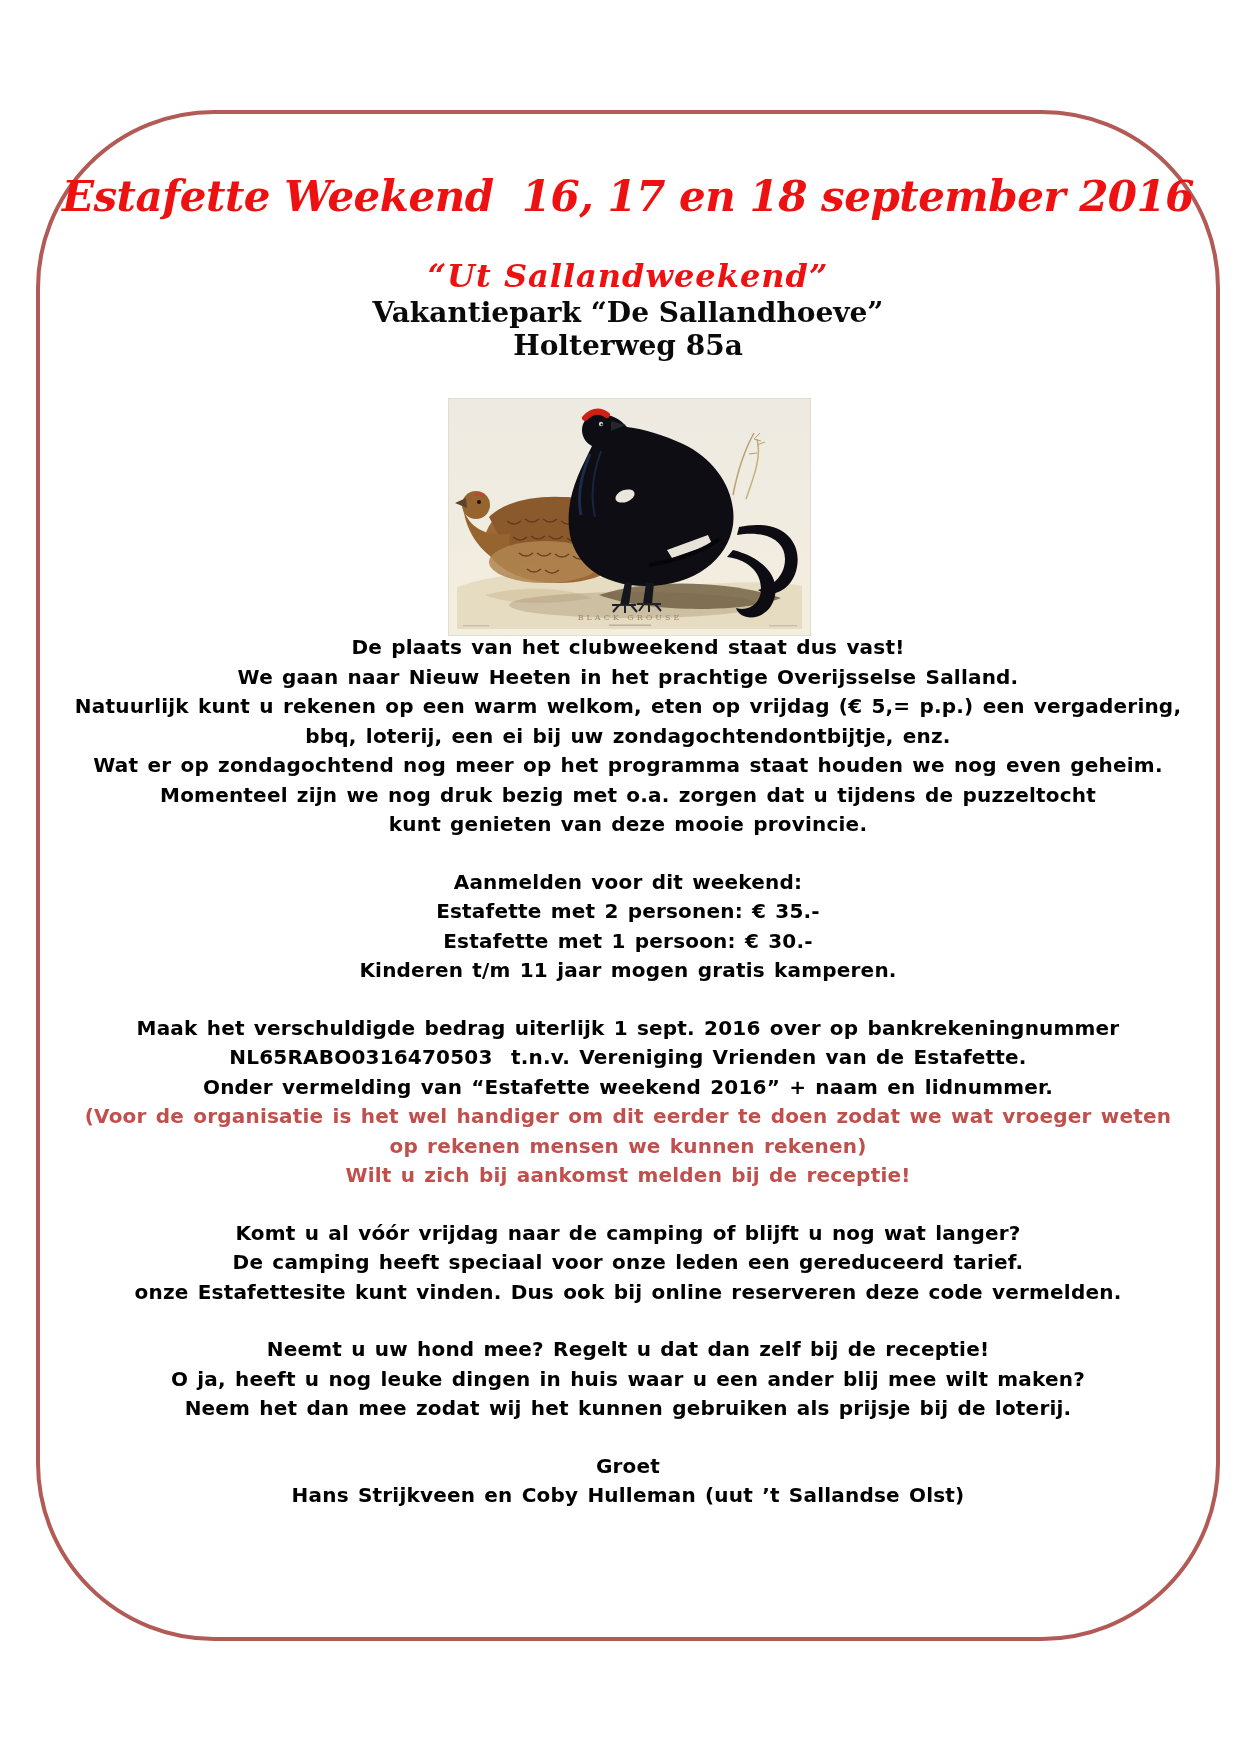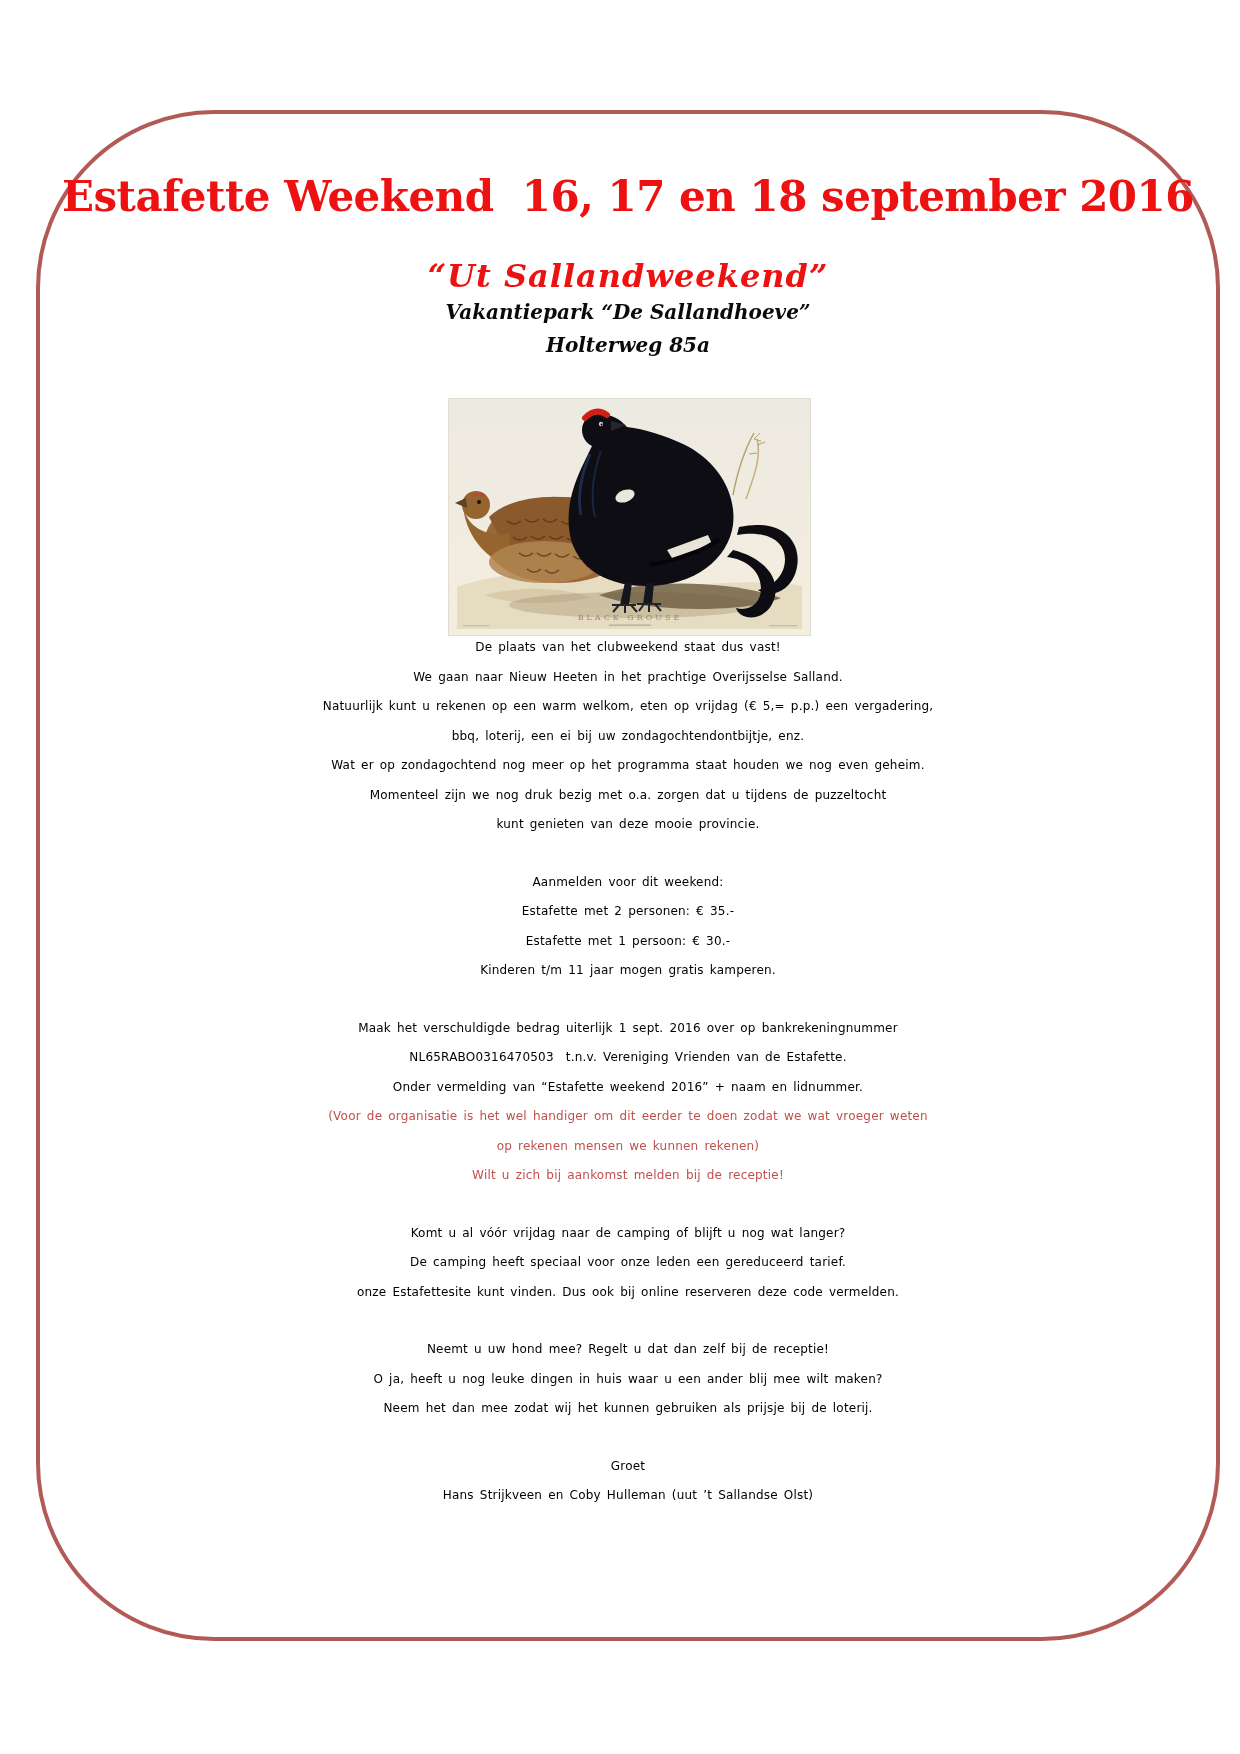--- a/index.html
+++ b/index.html
@@ -23,20 +23,21 @@
     position: absolute;
     left: 36px; top: 0;
     width: 1184px; height: 1754px;
     text-align: center;
   }
   .title {
     position: absolute;
     left: 0; top: 172px; width: 100%;
     margin: 0;
     font-family: "DejaVu Serif", serif;
+    font-style: italic;
     font-weight: bold;
     font-size: 42px;
     letter-spacing: -0.5px;
     color: var(--title-red, #ed1111);
     white-space: pre;
   }
   .subtitle {
     position: absolute;
     left: 0; top: 257px; width: 100%;
     font-family: "DejaVu Serif", serif;
@@ -44,39 +45,38 @@
     font-weight: bold;
     font-size: 32px;
     letter-spacing: 1px;
     color: var(--title-red, #ed1111);
     white-space: pre;
   }
   .address {
     position: absolute;
     left: 0; top: 296px; width: 100%;
     font-family: "DejaVu Serif", serif;
-    font-style: italic;
-    font-weight: bold;
-    font-size: 20px;
+    font-weight: bold;
+    font-size: 28px;
     line-height: 33px;
     color: #0a0a0a;
   }
   .address .script-line { white-space: pre; }
   .plate {
     position: absolute;
     left: 50%; top: 399px;
     margin-left: -179px;
     width: 361px; height: 236px;
     outline: 1px solid #e2ddd0;
   }
   .body-text {
     position: absolute;
     left: 0; top: 633px; width: 100%;
-    font-size: 12px;
-    font-weight: normal;
+    font-size: 20px;
+    font-weight: bold;
     line-height: 29.5px;
     letter-spacing: 0.2px;
     word-spacing: 2px;
     color: #000000;
   }
   .block { margin: 0 0 28px 0; }
   .line { white-space: pre; }
   .line.red { color: var(--accent-red, #c0504d); text-align: center; }
   .plate-caption-text {
     font-family: "DejaVu Serif", serif;

